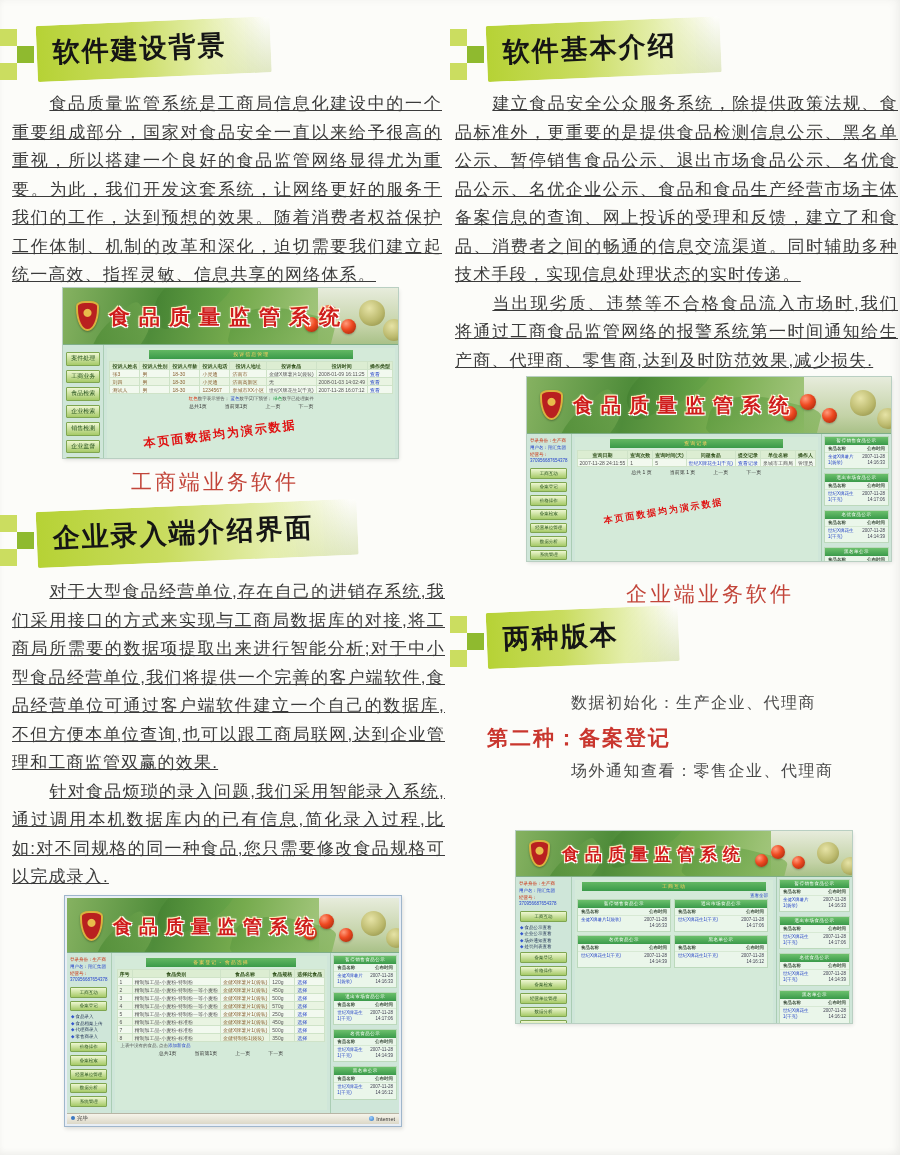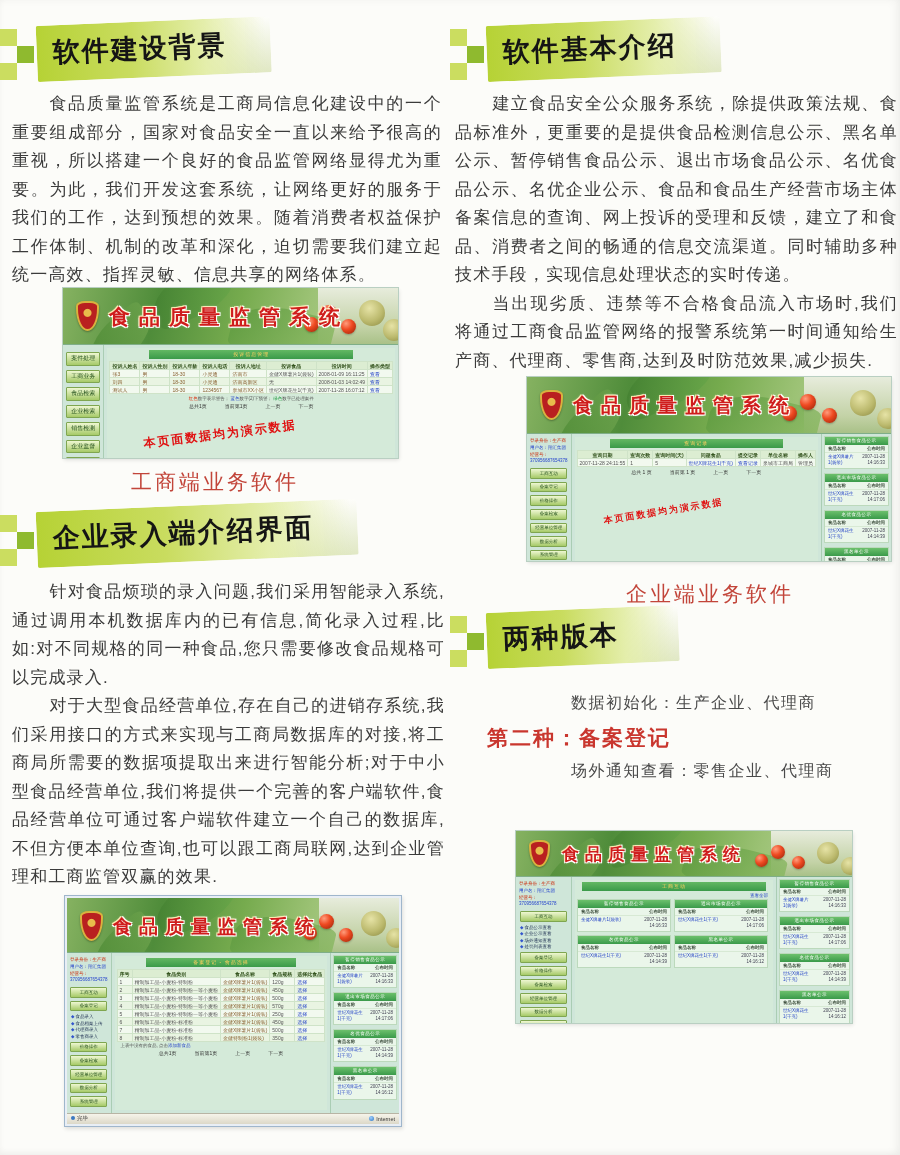--- a/index.html
+++ b/index.html
@@ -19,21 +19,21 @@
   .ribbon{display:inline-block;margin-left:2px;padding:9px 44px 11px 16px;
      background:linear-gradient(90deg,#b6d235 0%,#c9dc5f 40%,#e4eeab 72%,rgba(255,255,255,0) 98%),
                 linear-gradient(180deg,rgba(255,255,255,.25),rgba(140,170,40,.25));
      transform:rotate(-2.4deg);transform-origin:left bottom;border-radius:2px;}
   .ribbon b{font-size:27px;font-weight:800;color:#151515;letter-spacing:2px;
      font-family:"Liberation Sans","DejaVu Sans",sans-serif;}
 
   
   .body-text{margin:0 0 0 0;font-size:17px;line-height:28.5px;letter-spacing:1.2px;
      color:#3b3b3b;text-align:justify;}
-  .body-text p{margin:0;text-indent:2.2em;}
+  .body-text p{margin:0;text-indent:2.2em;text-decoration:underline;}
 
   .caption{font-size:21px;color:#c2453a;letter-spacing:3px;text-align:center;}
 
   
   .ver-line{font-size:21px;font-weight:700;color:#c9362e;letter-spacing:2px;margin-top:2px;}
   .ver-sub{font-size:16px;color:#4a4a4a;letter-spacing:1.5px;margin:9px 0 10px 84px;}
 
   
   .shot{background:#cfe6d9;box-shadow:0 0 0 1px #b9cfc2, 1px 2px 4px rgba(0,0,0,.12);overflow:hidden;}
   .shot-banner{position:relative;height:56px;overflow:hidden;border-bottom:1px solid #7fae88;
@@ -234,22 +234,22 @@
   <div class="sec-head abs" style="left:0;top:512px">
     <span class="checker">
         <i class="c1"></i>
         <i class="c2"></i>
         <i class="c3"></i>
       </span>
     <span class="ribbon"><b>企业录入端介绍界面</b></span>
   </div>
 
   <div class="body-text abs" style="left:12px;top:578px;width:433px">
+    <p>对于大型食品经营单位,存在自己的进销存系统,我们采用接口的方式来实现与工商局数据库的对接,将工商局所需要的数据项提取出来进行智能分析;对于中小型食品经营单位,我们将提供一个完善的客户端软件,食品经营单位可通过客户端软件建立一个自己的数据库,不但方便本单位查询,也可以跟工商局联网,达到企业管理和工商监管双赢的效果.</p>
     <p>针对食品烦琐的录入问题,我们采用智能录入系统,通过调用本机数据库内的已有信息,简化录入过程,比如:对不同规格的同一种食品,您只需要修改食品规格可以完成录入.</p>
-    <p>对于大型食品经营单位,存在自己的进销存系统,我们采用接口的方式来实现与工商局数据库的对接,将工商局所需要的数据项提取出来进行智能分析;对于中小型食品经营单位,我们将提供一个完善的客户端软件,食品经营单位可通过客户端软件建立一个自己的数据库,不但方便本单位查询,也可以跟工商局联网,达到企业管理和工商监管双赢的效果.</p>
   </div>
 
   <div class="win abs" style="left:64px;top:895px;width:338px">
     <div class="shot shot--s3" style="width:100%;box-shadow:none">
       <div class="shot-banner" style="height:54px">
         <span class="sky"></span>
         <span class="leaf l1"></span>
         <span class="leaf l2"></span>
         <span class="leaf l3"></span>
         <span class="plum" style="right:4%;top:24%;width:25px;height:25px"></span>

